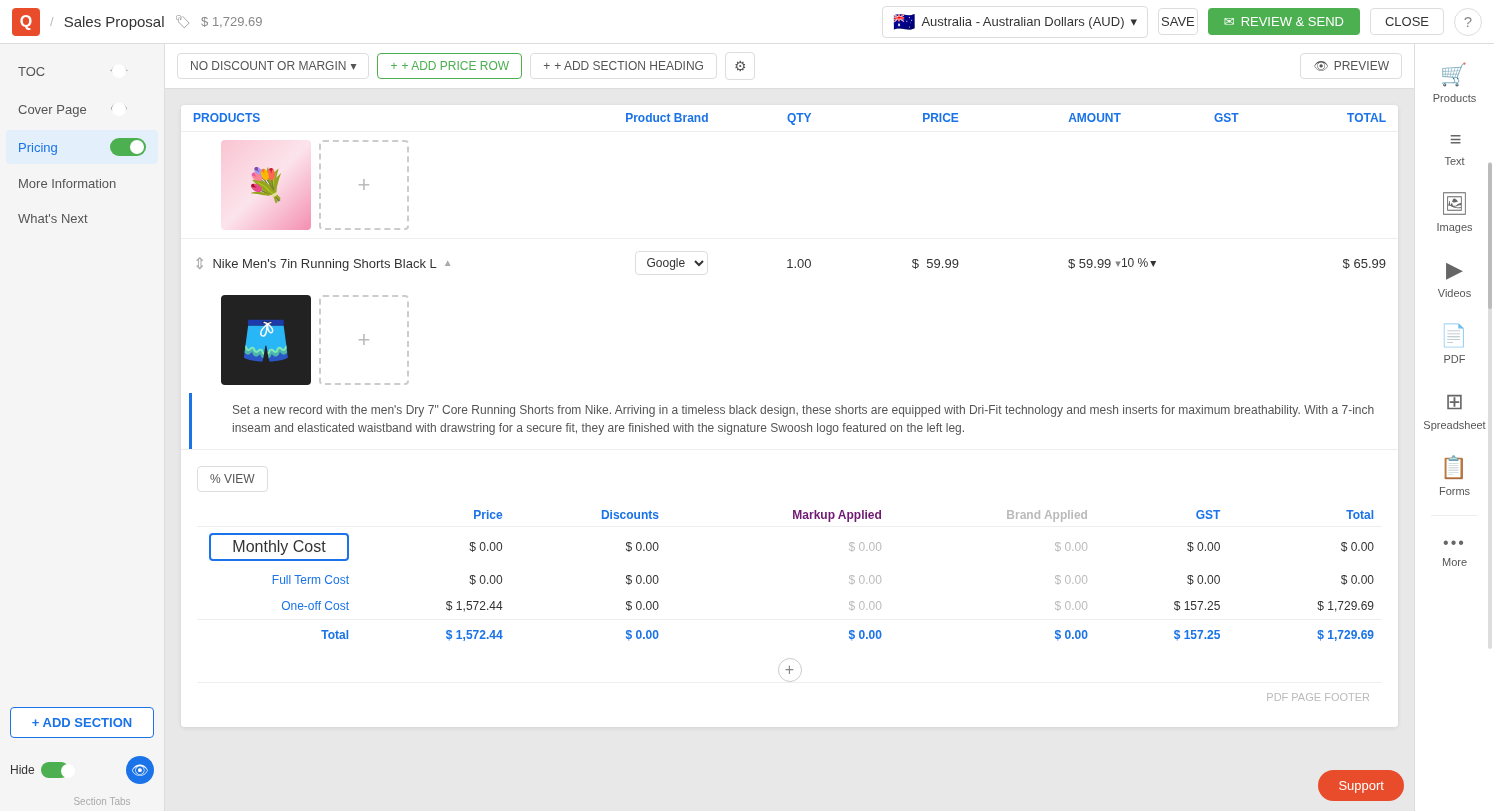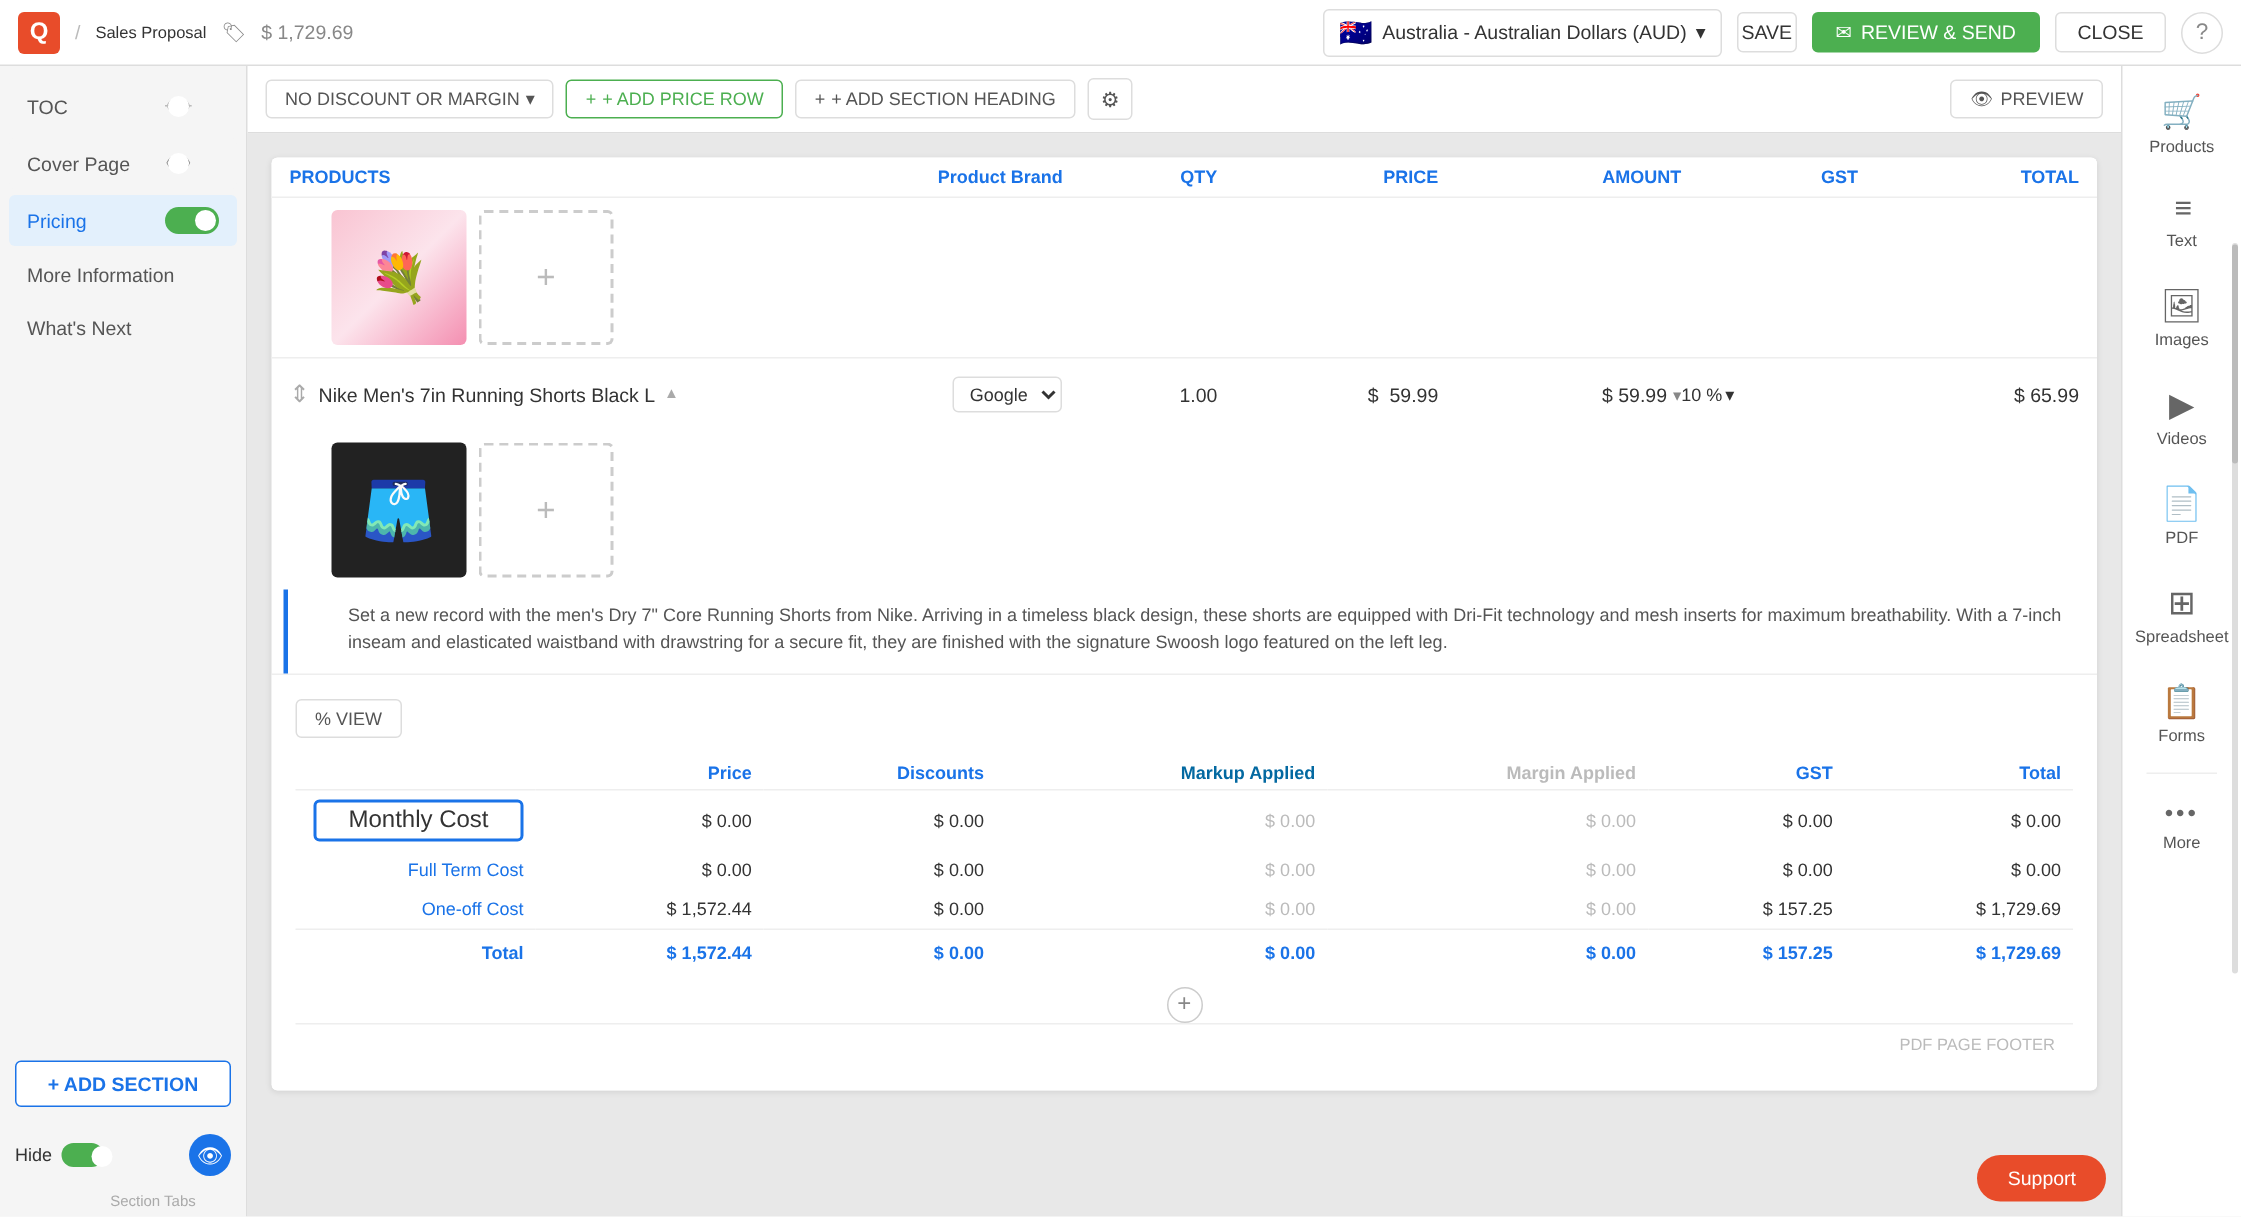--- a/index.html
+++ b/index.html
@@ -5,21 +5,21 @@
     * { box-sizing: border-box; margin: 0; padding: 0; }
     body { font-family: Arial, sans-serif; background: #f0f0f0; font-size: 13px; color: #333; overflow: hidden; }
 
     
     .topbar {
       display: flex; align-items: center; height: 44px;
       background: #fff; border-bottom: 1px solid #ddd;
       padding: 0 12px; gap: 10px; position: fixed; top: 0; left: 0; right: 0; z-index: 100;
     }
     .logo { width: 28px; height: 28px; background: #e84c2a; border-radius: 4px; display: flex; align-items: center; justify-content: center; color: #fff; font-weight: bold; font-size: 16px; flex-shrink: 0; }
-    .topbar-title { font-size: 11px; color: #333; display: flex; align-items: center; gap: 6px; }
+    .topbar-title { font-size: 15px; color: #333; display: flex; align-items: center; gap: 6px; }
     .topbar-price { color: #888; font-size: 13px; display: flex; align-items: center; gap: 4px; }
     .topbar-spacer { flex: 1; }
     .topbar-region { display: flex; align-items: center; gap: 6px; border: 1px solid #ddd; border-radius: 4px; padding: 4px 10px; font-size: 13px; cursor: pointer; }
     .flag { font-size: 18px; }
     .btn-save { background: #fff; border: 1px solid #ddd; border-radius: 4px; padding: 5px 2px; font-size: 13px; cursor: pointer; color: #333; }
     .btn-review { background: #4caf50; color: #fff; border: none; border-radius: 4px; padding: 6px 16px; font-size: 13px; cursor: pointer; display: flex; align-items: center; gap: 6px; }
     .btn-close-top { background: #fff; border: 1px solid #ddd; border-radius: 4px; padding: 5px 14px; font-size: 13px; cursor: pointer; color: #333; }
     .btn-help { width: 28px; height: 28px; border-radius: 50%; border: 1px solid #ddd; background: #fff; cursor: pointer; display: flex; align-items: center; justify-content: center; font-size: 15px; color: #888; }
 
     
@@ -290,22 +290,22 @@
         </div>
 
         <div class="summary-section">
           <button class="summary-view-btn">% VIEW</button>
           <table class="summary-table">
             <thead>
               <tr>
                 <th style="text-align:right; width:160px;"></th>
                 <th>Price</th>
                 <th>Discounts</th>
-                <th style="color:#0369a1;">Markup Applied</th>
-                <th style="color:#bbb;">Margin Applied</th>
+                <th style="color:#701a75;">Markup Applied</th>
+                <th style="color:#bbb;">Brand Applied</th>
                 <th>GST</th>
                 <th>Total</th>
               </tr>
             </thead>
             <tbody>
 
               <tr>
                 <td style="text-align:right;">
                   <input class="monthly-cost-input" type="text" value="Monthly Cost" style="">
                 </td>

